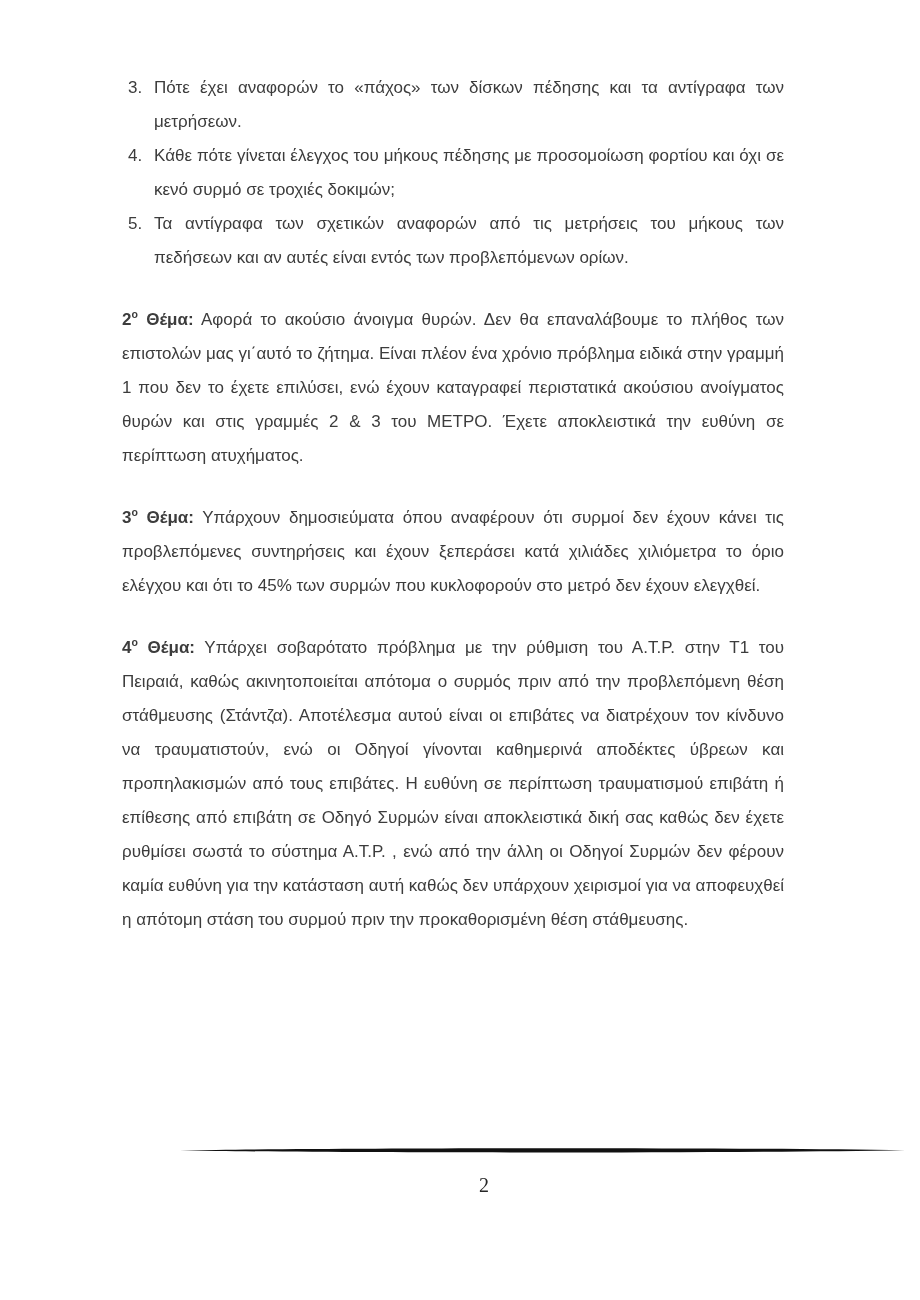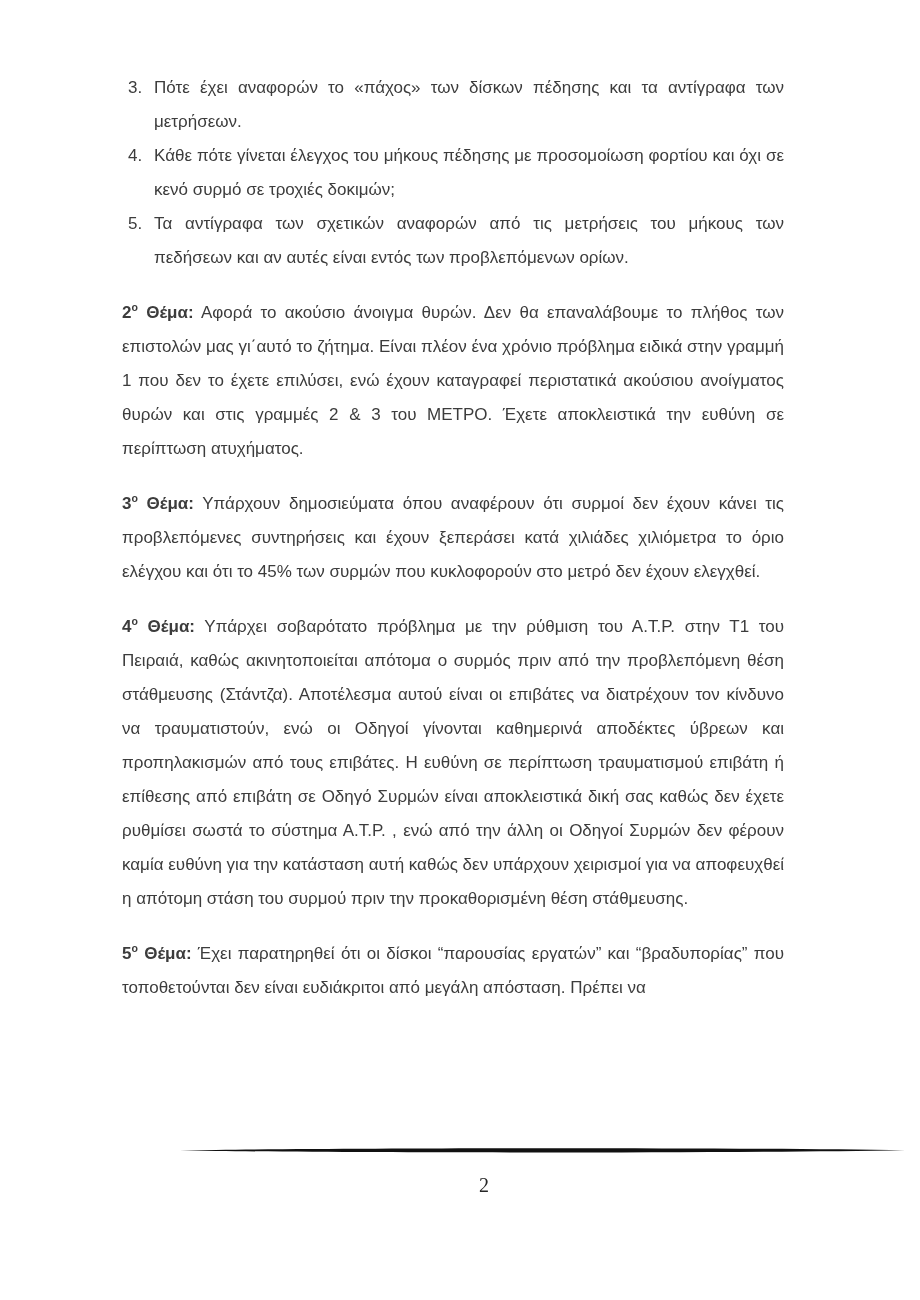--- a/index.html
+++ b/index.html
@@ -28,21 +28,21 @@
     flex: 0 0 32px;
     padding-left: 6px;
     box-sizing: border-box;
   }
   .li-text {
     flex: 1 1 auto;
     display: block;
     text-align: justify;
   }
   .topic {
-    margin: 21px 0 0 0;
+    margin: 28px 0 0 0;
     text-align: justify;
   }
   .topic-label { font-weight: bold; }
   .topic-label sup {
     font-size: 0.62em;
     line-height: 0;
     vertical-align: super;
   }
   .footer-divider {
     position: absolute;
@@ -80,21 +80,20 @@
         <span class="li-text">Τα αντίγραφα των σχετικών αναφορών από τις μετρήσεις του μήκους των πεδήσεων και αν αυτές είναι εντός των προβλεπόμενων ορίων.</span>
       </li>
     </ol>
 
     <p class="topic"><b class="topic-label"><span>2</span><sup>ο</sup><span> Θέμα:</span></b><span class="topic-body"> Αφορά το ακούσιο άνοιγμα θυρών. Δεν θα επαναλάβουμε το πλήθος των επιστολών μας γι΄αυτό το ζήτημα. Είναι πλέον ένα χρόνιο πρόβλημα ειδικά στην γραμμή 1 που δεν το έχετε επιλύσει, ενώ έχουν καταγραφεί περιστατικά ακούσιου ανοίγματος θυρών και στις γραμμές 2 &amp; 3 του ΜΕΤΡΟ. Έχετε αποκλειστικά την ευθύνη σε περίπτωση ατυχήματος.</span></p>
 
     <p class="topic"><b class="topic-label"><span>3</span><sup>ο</sup><span> Θέμα:</span></b><span class="topic-body"> Υπάρχουν δημοσιεύματα όπου αναφέρουν ότι συρμοί δεν έχουν κάνει τις προβλεπόμενες συντηρήσεις και έχουν ξεπεράσει κατά χιλιάδες χιλιόμετρα το όριο ελέγχου και ότι το 45% των συρμών που κυκλοφορούν στο μετρό δεν έχουν ελεγχθεί.</span></p>
 
     <p class="topic"><b class="topic-label"><span>4</span><sup>ο</sup><span> Θέμα:</span></b><span class="topic-body"> Υπάρχει σοβαρότατο πρόβλημα με την ρύθμιση του Α.Τ.Ρ. στην Τ1 του Πειραιά, καθώς ακινητοποιείται απότομα ο συρμός πριν από την προβλεπόμενη θέση στάθμευσης (Στάντζα). Αποτέλεσμα αυτού είναι οι επιβάτες να διατρέχουν τον κίνδυνο να τραυματιστούν, ενώ οι Οδηγοί γίνονται καθημερινά αποδέκτες ύβρεων και προπηλακισμών από τους επιβάτες. Η ευθύνη σε περίπτωση τραυματισμού επιβάτη ή επίθεσης από επιβάτη σε Οδηγό Συρμών είναι αποκλειστικά δική σας καθώς δεν έχετε ρυθμίσει σωστά το σύστημα Α.Τ.Ρ. , ενώ από την άλλη οι Οδηγοί Συρμών δεν φέρουν καμία ευθύνη για την κατάσταση αυτή καθώς δεν υπάρχουν χειρισμοί για να αποφευχθεί η απότομη στάση του συρμού πριν την προκαθορισμένη θέση στάθμευσης.</span></p>
 
-    <p class="topic"><b class="topic-label"><span>5</span><sup>ο</sup><span> Θέμα:</span></b><span class="topic-body"> Έχει παρατηρηθεί ότι οι δίσκοι “παρουσίας εργατών” και “βραδυπορίας” που τοποθετούνται δεν είναι ευδιάκριτοι από μεγάλη απόσταση. Πρέπει να</span></p>
 
   </main>
 
   <svg class="footer-divider" viewBox="0 0 725 7" preserveAspectRatio="none" aria-hidden="true">
     <path d="M 0 3.5 C 180 0.6, 545 0.6, 725 3.2 C 545 6.2, 180 6.2, 0 3.5 Z" fill="#111111"></path>
   </svg>
 
   <div class="page-number">2</div>
 
 </div>

